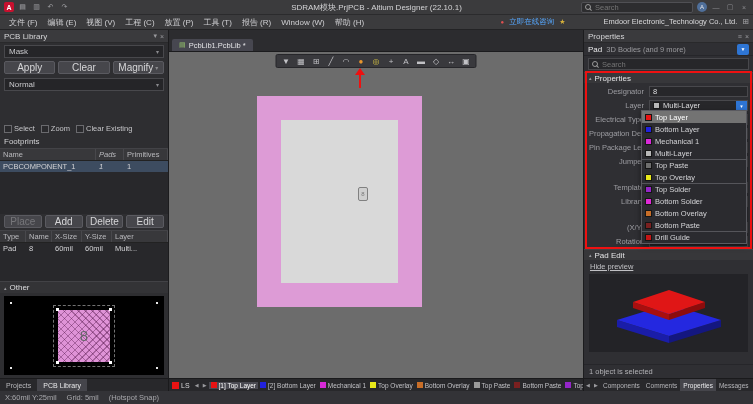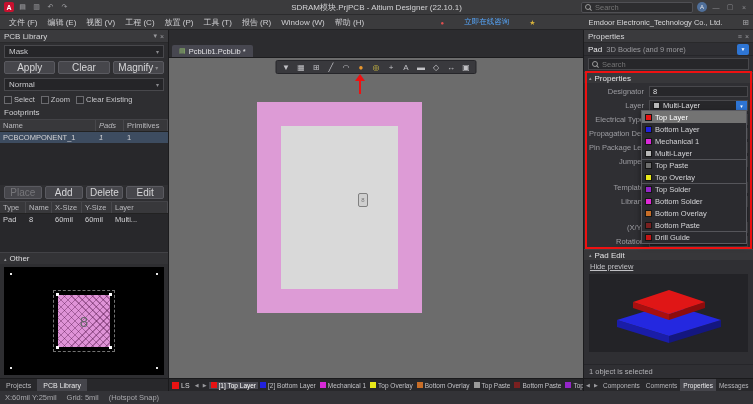--- a/index.html
+++ b/index.html
@@ -28,21 +28,21 @@
   .mag::after { content:""; position:absolute; width:3px; height:1px; background:#999;
     transform:rotate(45deg); left:4px; top:6px; }
   .avatar { width:10px; height:10px; border-radius:50%; background:#4f6f9a; color:#e8e8ea;
     font-size:6px; display:flex; align-items:center; justify-content:center; }
   .winctl { font-size:7px; color:#8a8a8e; width:10px; text-align:center; }
 
   
   .menubar { height:15px; background:#3b3b3d; border-bottom:1px solid #232325; flex:0 0 auto;
     display:flex; align-items:center; padding:0 4px; font-size:8px; }
   .menu-item { padding:0 5px; color:#cfcfd2; white-space:nowrap; }
-  .mb-right { margin-left:auto; display:flex; align-items:center; gap:20px; font-size:7.5px; }
+  .mb-right { margin-left:auto; display:flex; align-items:flex-start; gap:5px; font-size:7.5px; }
   .promo { color:#56a8ff; white-space:nowrap; }
   .company { color:#d8d8da; white-space:nowrap;padding-left:33px; }
   .ic-dot::before { content:"●"; color:#e05050; font-size:6px; }
   .ic-star::before { content:"★"; color:#d8b23a; font-size:7px; }
   .ic-apps::before { content:"⊞"; color:#a8a8ac; font-size:8px; }
   .ic-open::before { content:"▤"; }
   .ic-save::before { content:"▥"; }
   .ic-undo::before { content:"↶"; }
   .ic-redo::before { content:"↷"; }
   .ic-caret::before { content:"▾"; }
@@ -66,21 +66,21 @@
   .hd-ic { color:#9a9a9e; font-size:7px; }
   .dd { height:13px; flex:0 0 auto; background:#252528; border:1px solid #48484c; margin:2px 4px;
     display:flex; align-items:center; padding:0 4px; color:#c9c9cc; }
   .dd .sp { flex:1; }
   .ddcar { color:#8a8a8e; font-size:6px; }
   .btnrow { display:flex; gap:3px; margin:1px 4px 2px; flex:0 0 auto; }
   .btn { flex:1; height:13px; background:#46464b; border:1px solid #5a5a60; border-radius:2px;
     display:flex; align-items:center; justify-content:center; gap:2px; color:#d6d6d8; font-size:10px; }
   .btn.dis { color:#77777b; }
   .cbrow { display:flex; gap:6px; margin:2px 4px 3px; align-items:center; flex:0 0 auto; }
-  .cb { display:flex; align-items:center; gap:2px; color:#c5c5c8; font-size:7.5px; }
+  .cb { display:flex; align-items:center; gap:2px; color:#c5c5c8; font-size:7.5px;margin-top:29px; }
   .cbbox { width:8px; height:8px; background:#2a2a2d; border:1px solid #6a6a6e; color:#e0e0e0;
     font-size:7px; line-height:7px; text-align:center; }
   .seclabel { padding:1px 4px 2px; color:#d0d0d3; flex:0 0 auto; }
   .tbl-hd { display:flex; background:#38383b; border-top:1px solid #434347;
     border-bottom:1px solid #222; flex:0 0 auto; font-size:7.5px; }
   .tbl-hd>div { padding:1px 3px; color:#b9b9bd; border-right:1px solid #48484c; overflow:hidden; white-space:nowrap; }
   .tbl-body { background:#28282b; flex:0 0 auto; font-size:7.5px; }
   .tbl-row { display:flex; }
   .tbl-row>div { padding:1px 3px; color:#d2d2d5; overflow:hidden; white-space:nowrap; }
   .tbl-row.sel { background:#3d4c60; }
@@ -94,21 +94,21 @@
     width:52px; height:52px; background-color:#df93d7;
     background-image:repeating-linear-gradient(45deg, rgba(60,0,50,.35) 0 1px, transparent 1px 5px),
                      repeating-linear-gradient(135deg, rgba(60,0,50,.35) 0 1px, transparent 1px 5px);
     display:flex; align-items:center; justify-content:center; color:#66666a; font-size:15px;
     outline:1px dashed rgba(255,255,255,.45); outline-offset:4px; }
   .handle { position:absolute; width:3px; height:3px; background:#fff; }
   .odot { position:absolute; width:2px; height:2px; background:#e8e8e8; }
 
   
   .center { flex:1; display:flex; flex-direction:column; min-width:0; }
-  .tabbar { height:28px; flex:0 0 auto; background:#2c2c2f; border-bottom:1px solid #1c1c1e;
+  .tabbar { height:22px; flex:0 0 auto; background:#2c2c2f; border-bottom:1px solid #1c1c1e;
     display:flex; align-items:flex-end; padding-left:3px; }
   .doc-tab { height:12px; background:#474750; border-radius:2px 2px 0 0; display:flex;
     align-items:center; gap:3px; padding:0 7px; color:#e2e2e5; font-size:7.5px; }
   .doc-ic { color:#8fba6a; font-size:7px; }
   .canvas { flex:1; position:relative; overflow:hidden; }
   .fl-toolbar { position:absolute; top:2px; left:50%; transform:translateX(-50%);
     height:14px; background:#39393d; border:1px solid #26262a; border-radius:2px;
     display:flex; align-items:center; gap:2px; padding:0 3px; }
   .tico { width:13px; height:11px; display:flex; align-items:center; justify-content:center;
     font-size:8px; color:#c2c2c6; }

